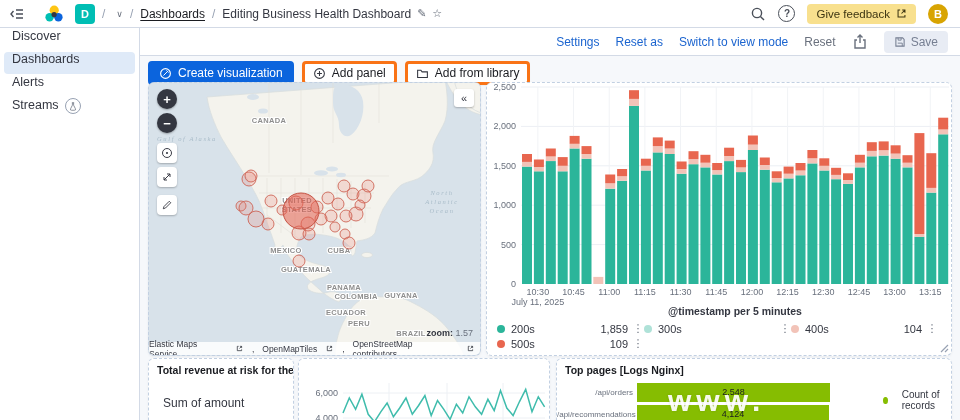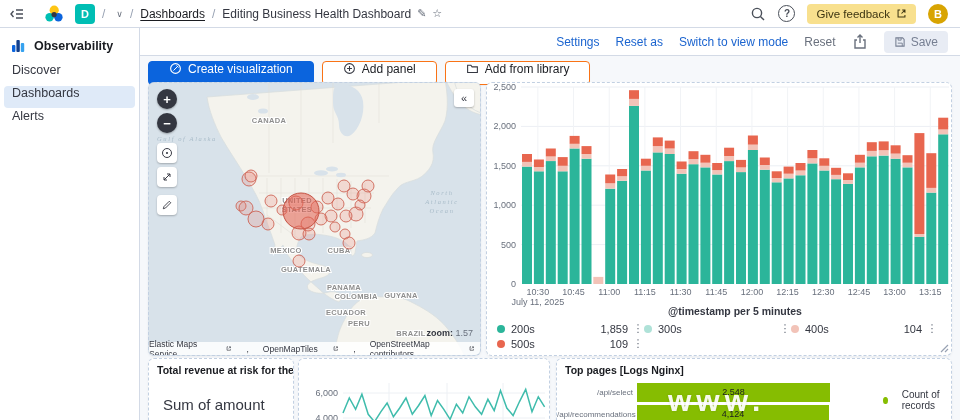--- a/index.html
+++ b/index.html
@@ -41,62 +41,62 @@
   #sb-head{display:flex;align-items:center;gap:8px;padding:10px 10px 8px 10px;}
   #sb-title{font-weight:bold;font-size:12.5px;color:#1a1c21;}
   .sb-item{height:22px;display:flex;align-items:flex-start;padding:0 8px;margin:1px 4px;border-radius:4px;
       font-size:12.5px;color:#343741;cursor:pointer;gap:6px;}
   .sb-item.sel{background:#DFEAF8;}
   .flask-badge{width:14px;height:14px;border:1px solid #98A2B3;border-radius:50%;display:flex;
       align-items:center;justify-content:center;color:#69707d;}
   
   #main{position:absolute;left:140px;top:56px;width:820px;height:364px;background:#F6F8FB;}
   #toolbar{position:absolute;left:8px;top:5px;display:flex;gap:8px;}
-  .tb-btn{height:24px;border-radius:4px;display:flex;gap:6px;padding:0 20px;
-      font-size:12px;cursor:pointer;border:1px solid #f97316;background:#fff;color:#1a1c21;
+  .tb-btn{height:24px;border-radius:4px;display:flex;align-items:center;gap:6px;padding:0 8px;
+      font-size:12px;cursor:pointer;border:3px solid #f97316;background:#fff;color:#1a1c21;
       box-shadow:0 1px 1px rgba(0,0,0,.04);font-family:inherit;}
   .tb-btn.primary{background:#0B64DD;border-color:#0B64DD;color:#fff;font-weight:500;}
   .panel{position:absolute;background:#fff;border:1px dashed #C2D0E2;border-radius:6px;
       box-shadow:0 1px 3px rgba(0,0,0,.05);box-sizing:border-box;overflow:hidden;}
   .panel-title{font-size:10.5px;font-weight:bold;color:#1a1c21;padding:5px 8px 0 8px;white-space:nowrap;overflow:hidden;}
   
   #map-panel{left:8px;top:26px;width:333px;height:274px;background:#D8E2EA;}
   .map-ctl{position:absolute;left:8px;width:20px;display:flex;flex-direction:column;gap:4px;}
   .mbtn{width:20px;height:20px;display:flex;align-items:center;justify-content:center;cursor:pointer;
       font-size:13px;border:none;padding:0;font-family:inherit;}
   .mbtn.dark{background:#343741;color:#fff;border-radius:50%;font-weight:bold;box-shadow:0 1px 2px rgba(0,0,0,.3);}
   .mbtn.light{background:#fff;color:#343741;border-radius:4px;box-shadow:0 1px 2px rgba(0,0,0,.25);}
   #legend-collapse{position:absolute;right:6px;top:6px;width:20px;height:18px;background:#fff;border:none;
       border-radius:3px;box-shadow:0 1px 2px rgba(0,0,0,.25);font-size:11px;color:#343741;cursor:pointer;
       display:flex;align-items:center;justify-content:center;font-family:inherit;}
   #zoom-ind{position:absolute;right:7px;bottom:17px;font-size:9px;color:#69707d;}
   #zoom-ind b{color:#343741;font-weight:bold;margin-top:44px;}
   #map-attr{position:absolute;left:0;right:0;bottom:0;height:13px;background:rgba(255,255,255,.85);
-      font-size:8.5px;color:#343741;display:flex;align-items:center;justify-content:flex-end;padding-right:5px;gap:14px;}
+      font-size:8.5px;color:#343741;display:flex;align-items:center;justify-content:flex-end;padding-right:5px;gap:8px;}
   #map-attr .ext{width:7px;height:7px;margin:0 1px;}
   .country{font-size:7.5px;font-weight:bold;fill:#8e8e8e;letter-spacing:.3px;
       paint-order:stroke;stroke:#ffffff;stroke-width:2.2px;font-family:"Liberation Sans",sans-serif;}
   .ocean{font-size:6.5px;font-style:italic;fill:#A9BCC9;letter-spacing:1.6px;font-family:"Liberation Serif",serif;}
   .bubble{fill:rgba(232,122,108,.22);stroke:rgba(205,95,80,.85);stroke-width:1;}
   .bubble.big{fill:rgba(226,92,76,.55);stroke:#C65445;}
   
   #chart-panel{left:346px;top:26px;width:466px;height:274px;}
   .ax{font-size:9px;fill:#69707d;font-family:"Liberation Sans",sans-serif;}
   #bc-xlabel{position:absolute;left:34px;top:222px;width:428px;text-align:center;font-size:10.5px;
       font-weight:bold;color:#343741;}
   #chart-legend{position:absolute;left:10px;top:238px;right:4px;display:flex;flex-wrap:wrap;}
   .lg-item{width:147px;height:15px;display:flex;align-items:center;cursor:pointer;}
   .lg-dot{width:8px;height:8px;border-radius:50%;flex:0 0 auto;}
   .lg-label{font-size:11px;color:#343741;margin-left:6px;flex:1 1 auto;}
   .lg-val{font-size:11px;color:#343741;}
   .lg-kebab{width:12px;text-align:center;color:#69707d;font-size:11px;margin-left:4px;cursor:pointer;}
   #resize-handle{position:absolute;right:2px;bottom:2px;}
   
   #panelA{left:8px;top:302px;width:146px;height:120px;}
-  #metric-label{font-size:15px;color:#343741;margin:20px 0 0 14px;}
+  #metric-label{font-size:12px;color:#343741;margin:20px 0 0 14px;}
   #clipped-num{font-size:26px;font-weight:bold;color:#1a1c21;margin:6px 0 0 16px;letter-spacing:.5px;white-space:nowrap;}
   #panelB{left:158px;top:302px;width:252px;height:120px;}
   #panelC{left:416px;top:302px;width:396px;height:120px;}
   .tp-row{display:flex;align-items:center;height:20px;margin-top:2px;}
   .tp-label{width:76px;text-align:right;font-size:8px;color:#69707d;padding-right:4px;flex:0 0 auto;}
   .tp-bar{height:19px;background:#86BD01;display:flex;align-items:center;justify-content:center;}
   .tp-val{font-size:9px;color:#1a1c21;}
   #tp-legend{position:absolute;left:326px;top:30px;display:flex;align-items:center;gap:14px;font-size:10px;color:#343741;}
   #tp-dot{width:7px;height:7px;border-radius:50%;background:#86BD01;}
   #watermark{position:absolute;left:528px;top:328px;font-size:30px;font-weight:bold;
@@ -156,37 +156,37 @@
     <button id="save-btn">
       <svg width="12" height="12" viewBox="0 0 16 16">
         <path d="M2.5 2.5h9l2 2v9h-11z" fill="none" stroke="currentColor" stroke-width="1.4"></path>
         <path d="M5 9.5h6v4M5.5 2.5v3h4v-3" fill="none" stroke="currentColor" stroke-width="1.2"></path>
       </svg>
       <span>Save</span>
     </button>
   </div>
 
   <div id="sidebar">
-    <div id="sb-head">
-      <svg width="16" height="16" viewBox="0 0 16 16">
-        <rect x="2" y="7" width="3.4" height="7" rx="1" fill="#0B64DD"></rect>
-        <rect x="6.4" y="2" width="3.4" height="12" rx="1" fill="#123F8C"></rect>
-        <rect x="10.8" y="5" width="3.4" height="9" rx="1" fill="#36A2EF"></rect>
-      </svg>
-      <span id="sb-title">Observability</span>
-    </div>
     <div id="sb-items">
         <div class="sb-item">
           <span>Discover</span>
         </div>
         <div class="sb-item sel">
           <span>Dashboards</span>
         </div>
         <div class="sb-item">
           <span>Alerts</span>
+        </div>
+        <div class="sb-item">
+          <span>Streams</span>
+          <div class="flask-badge">
+            <svg width="8" height="9" viewBox="0 0 10 12">
+              <path d="M3.5 1h3M4.2 1v3.2L1.8 9a1.4 1.4 0 0 0 1.3 2h3.8a1.4 1.4 0 0 0 1.3-2L5.8 4.2V1" fill="none" stroke="#69707d" stroke-width="1"></path>
+            </svg>
+          </div>
         </div>
       </div>
   </div>
 
   <div id="main">
 
     <div id="toolbar">
       <button class="tb-btn primary">
         <svg width="13" height="13" viewBox="0 0 16 16">
           <circle cx="8" cy="8" r="6" fill="none" stroke="currentColor" stroke-width="1.4"></circle>
@@ -539,21 +539,21 @@
           <line x1="148" x2="148" y1="24" y2="118" stroke="#EDF0F4"></line>
           <line x1="204" x2="204" y1="24" y2="118" stroke="#EDF0F4"></line>
           <polyline points="44.0,54.0 50.3,39.0 56.6,50.3 62.9,35.3 69.2,55.3 75.5,62.8 81.8,52.8 88.1,44.0 94.4,57.8 100.7,49.0 107.0,39.0 113.3,55.3 119.6,46.5 125.9,36.5 132.2,56.5 138.5,41.5 144.8,50.3 151.1,60.3 157.4,45.3 163.7,54.0 170.0,37.8 176.3,47.8 182.6,55.3 188.9,40.3 195.2,51.5 201.5,31.5 207.8,49.0 214.1,56.5 220.4,42.8 226.7,30.3 233.0,52.8 239.3,37.8 245.6,47.8" fill="none" stroke="#3FBCAC" stroke-width="1.5"></polyline>
         </svg>
     </div>
 
     <div id="panelC" class="panel">
       <div class="panel-title">Top pages [Logs Nginx]</div>
       <div id="tp-rows" style="margin-top:6px;">
           <div class="tp-row">
-            <span class="tp-label">/api/select</span>
+            <span class="tp-label">/api/orders</span>
             <div class="tp-bar" style="width: 193px; background: rgb(134, 189, 1);">
               <span class="tp-val">2,548</span>
             </div>
           </div>
           <div class="tp-row">
             <span class="tp-label">/api/recommendations</span>
             <div class="tp-bar" style="width: 192px; background: rgb(134, 189, 1);">
               <span class="tp-val">4,124</span>
             </div>
           </div>

